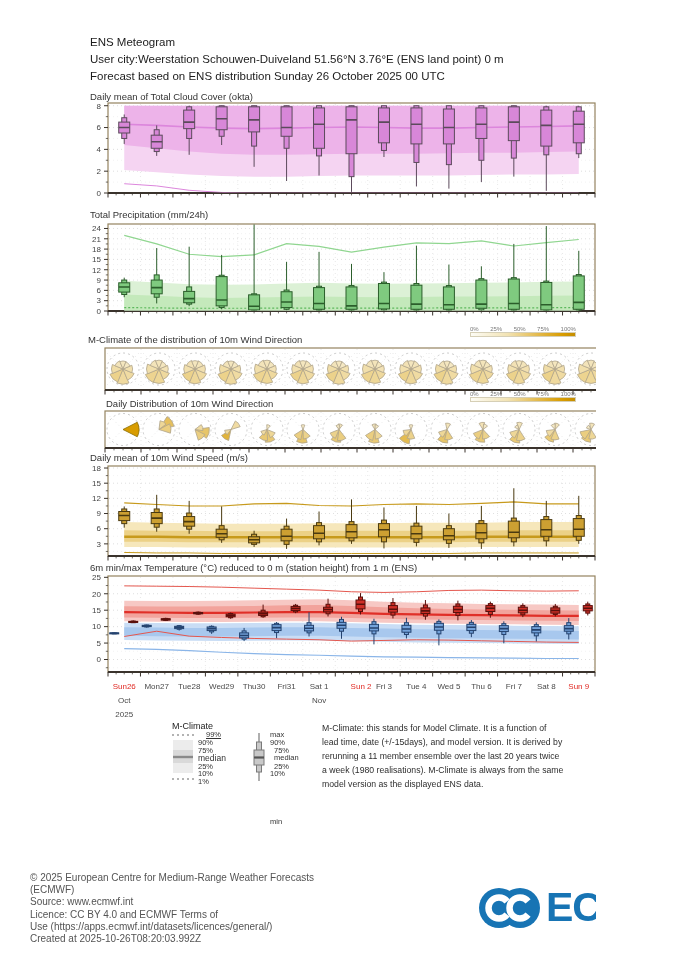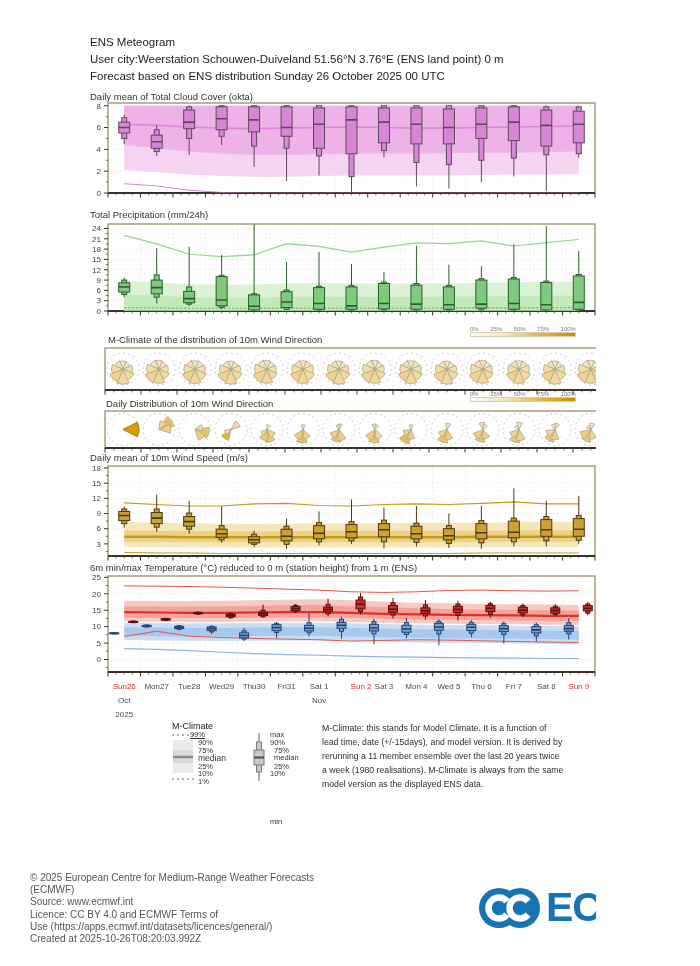--- a/index.html
+++ b/index.html
@@ -23,21 +23,21 @@
 <body>
 
 <div id="page">
 
   <div class="abs hdr" style="left:90px;top:36px;">ENS Meteogram</div>
   <div class="abs hdr" style="left:90px;top:53px;">User city:Weerstation Schouwen-Duiveland 51.56°N 3.76°E (ENS land point) 0 m</div>
   <div class="abs hdr" style="left:90px;top:70px;text-align:center;">Forecast based on ENS distribution Sunday 26 October 2025 00 UTC</div>
 
   <div class="abs ptitle" style="left:90px;top:91px;">Daily mean of Total Cloud Cover (okta)</div>
   <div class="abs ptitle" style="left:90px;top:209px;">Total Precipitation (mm/24h)</div>
-  <div class="abs ptitle" style="left:108px;top:334px;">M-Climate of the distribution of 10m Wind Direction</div>
+  <div class="abs ptitle" style="left:88px;top:334px;">M-Climate of the distribution of 10m Wind Direction</div>
   <div class="abs ptitle" style="left:90px;top:398px;padding-left:16px;">Daily Distribution of 10m Wind Direction</div>
   <div class="abs ptitle" style="left:90px;top:452px;">Daily mean of 10m Wind Speed (m/s)</div>
   <div class="abs ptitle" style="left:90px;top:562px;">6m min/max Temperature (°C) reduced to 0 m (station height) from 1 m (ENS)</div>
 
   <div class="abs" style="left:470px;top:326px;">
     <div class="wl-row">
       <span>0%</span>
       <span>25%</span>
       <span>50%</span>
       <span>75%</span>
@@ -1271,42 +1271,42 @@
     </div>
   <div id="daylabels">
       <div class="abs dlabel sun" style="left: 104.233px; top: 682px;">Sun26</div>
       <div class="abs dlabel" style="left: 136.7px; top: 682px;">Mon27</div>
       <div class="abs dlabel" style="left: 169.167px; top: 682px;">Tue28</div>
       <div class="abs dlabel" style="left: 201.633px; top: 682px;">Wed29</div>
       <div class="abs dlabel" style="left: 234.1px; top: 682px;">Thu30</div>
       <div class="abs dlabel" style="left: 266.567px; top: 682px;">Fri31</div>
       <div class="abs dlabel" style="left: 299.033px; top: 682px;">Sat 1</div>
       <div class="abs dlabel sun" style="left: 331.5px; top: 682px; text-align: right;">Sun 2</div>
-      <div class="abs dlabel" style="left: 363.967px; top: 682px;">Sat 3</div>
-      <div class="abs dlabel" style="left: 396.433px; top: 682px;">Mon 4</div>
+      <div class="abs dlabel" style="left: 363.967px; top: 682px;">Fri 3</div>
+      <div class="abs dlabel" style="left: 396.433px; top: 682px;">Tue 4</div>
       <div class="abs dlabel" style="left: 428.9px; top: 682px;">Wed 5</div>
       <div class="abs dlabel" style="left: 461.367px; top: 682px;">Thu 6</div>
       <div class="abs dlabel" style="left: 493.833px; top: 682px;">Fri 7</div>
       <div class="abs dlabel" style="left: 526.3px; top: 682px;">Sat 8</div>
       <div class="abs dlabel sun" style="left: 558.767px; top: 682px;">Sun 9</div>
       <div class="abs dlabel" style="left: 104.233px; top: 696px;">Oct</div>
       <div class="abs dlabel" style="left: 104.233px; top: 710px;">2025</div>
       <div class="abs dlabel" style="left: 299.033px; top: 696px;">Nov</div>
     </div>
 
   <div class="abs legend-title" style="left:172px;top:721px;">M-Climate</div>
   <svg class="abs" style="left:170px;top:731px;" width="26" height="52">
     <line x1="2" y1="4" x2="24" y2="4" stroke="#9a9a9a" stroke-width="1.4" stroke-dasharray="2,3"></line>
     <rect x="3" y="9" width="20" height="10" fill="#ececec"></rect>
     <rect x="3" y="19" width="20" height="13" fill="#d9d9d9"></rect>
     <line x1="3" y1="26" x2="23" y2="26" stroke="#8a8a8a" stroke-width="2.4"></line>
     <rect x="3" y="32" width="20" height="10" fill="#ececec"></rect>
     <line x1="2" y1="48" x2="24" y2="48" stroke="#9a9a9a" stroke-width="1.4" stroke-dasharray="2,3"></line>
   </svg>
-  <div class="abs leg-lab" style="left:190px;top:730px;text-decoration:underline;">99%</div>
+  <div class="abs leg-lab" style="left:206px;top:730px;text-decoration:underline;">99%</div>
   <div class="abs leg-lab" style="left:198px;top:738px;">90%</div>
   <div class="abs leg-lab" style="left:198px;top:745.5px;">75%</div>
   <div class="abs leg-lab" style="left:198px;top:753px;font-size:8.5px;">median</div>
   <div class="abs leg-lab" style="left:198px;top:761.5px;">25%</div>
   <div class="abs leg-lab" style="left:198px;top:769px;">10%</div>
   <div class="abs leg-lab" style="left:198px;top:776.5px;">1%</div>
 
   <svg class="abs" style="left:250px;top:730px;" width="18" height="54">
     <line x1="9" y1="3" x2="9" y2="51" stroke="#7a7a7a" stroke-width="1.2"></line>
     <rect x="6.5" y="12" width="5" height="30" fill="#c9c9c9" stroke="#7a7a7a" stroke-width="1"></rect>

